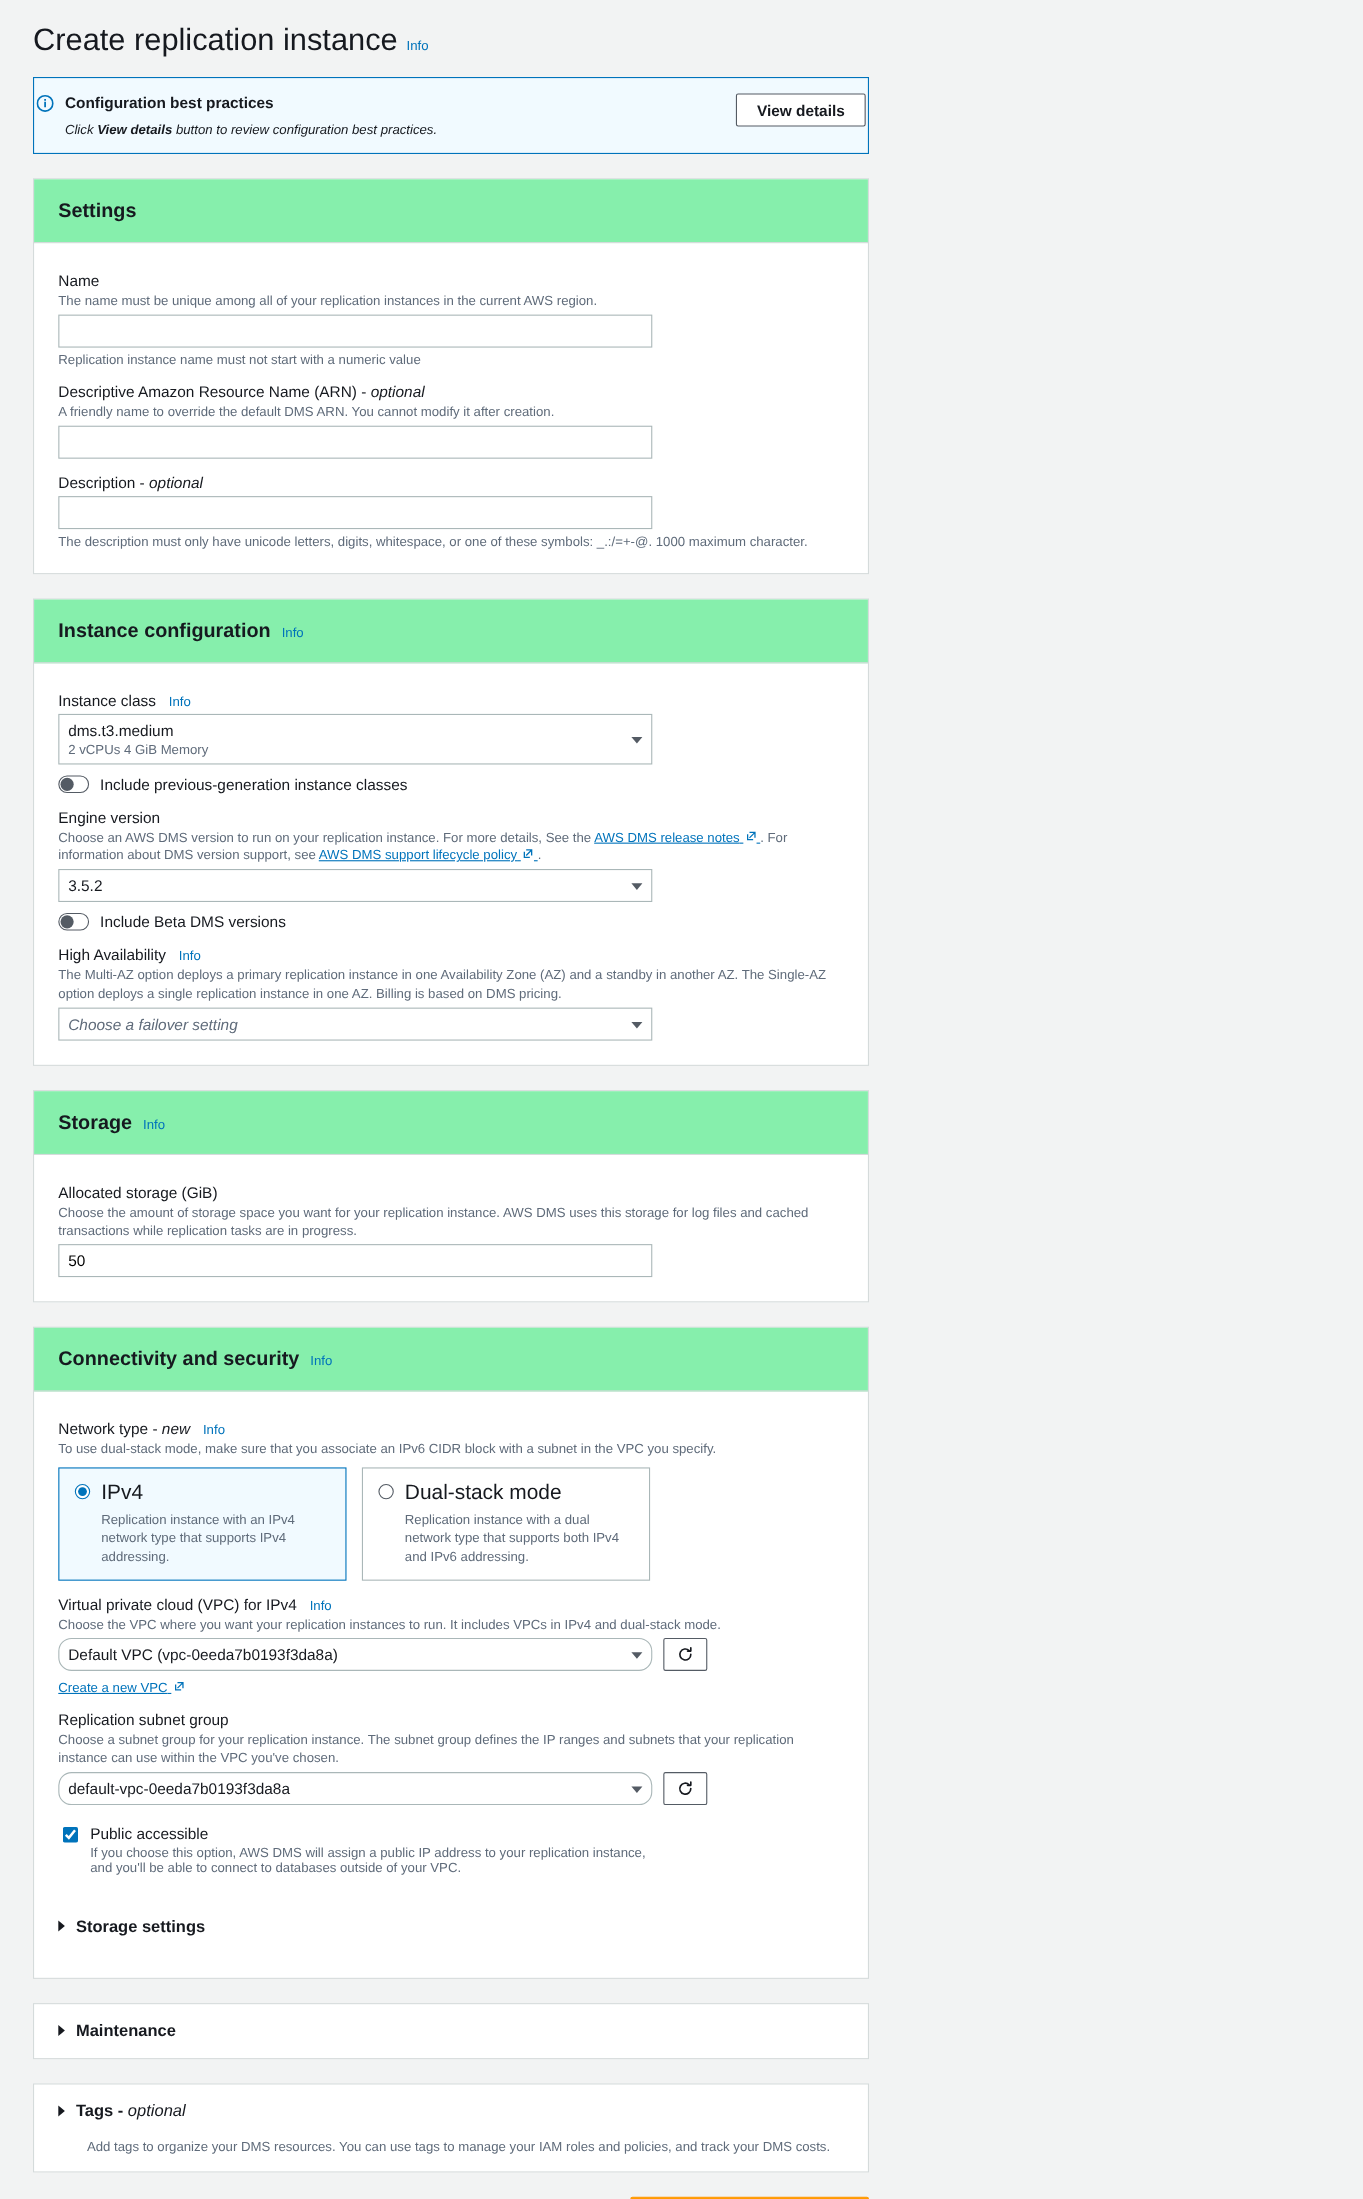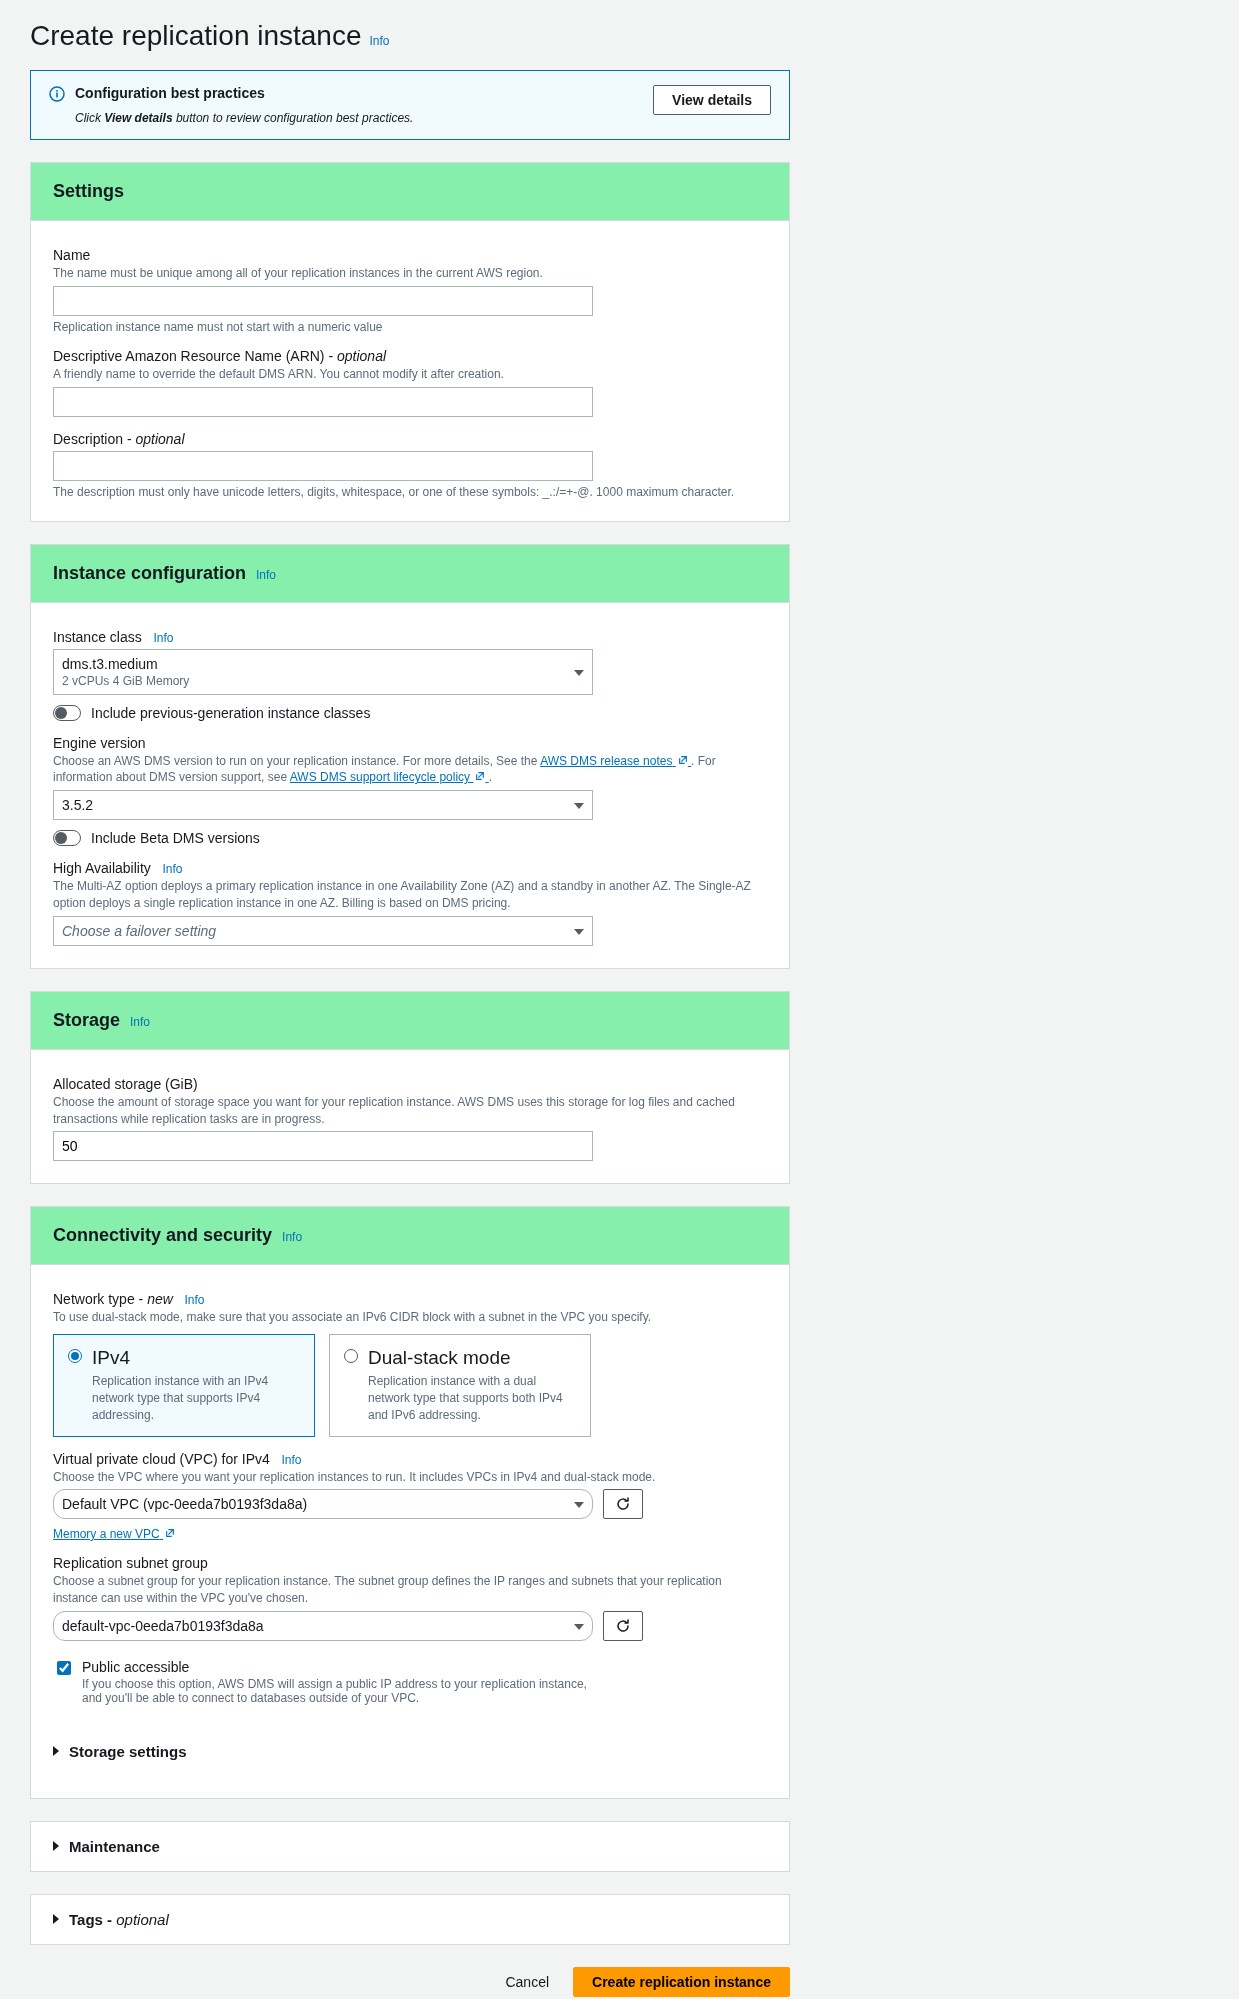--- a/index.html
+++ b/index.html
@@ -39,21 +39,21 @@
     font-size: 12px;
     font-weight: 400;
     cursor: pointer;
   }
   .panel-width { width: 760px; }
 
   
   .banner {
     border: 1px solid var(--info-border);
     background: var(--info-bg);
-    padding: 14px 18px;
+    padding: 14px 2px;
     display: flex;
     align-items: flex-start;
     gap: 10px;
     margin-bottom: 22px;
   }
   .banner svg { flex-shrink:0; margin-top:1px;}
   .banner-content { flex:1; }
   .banner-title { font-weight:700; font-size:14px; }
   .banner-desc { font-size:12px; margin-top:10px; color:#16191f;font-style:italic;}
   .banner-desc b { font-weight:700;}
@@ -352,21 +352,21 @@
             <div class="caret"></div>
           </div>
           <div class="icon-btn">
             <svg width="16" height="16" viewBox="0 0 16 16">
                 <path d="M13 8a5 5 0 1 1-1.5-3.5M13 2v3h-3" fill="none" stroke="#16191f" stroke-width="1.5" stroke-linecap="round" stroke-linejoin="round"></path>
               </svg>
           </div>
         </div>
         <div style="margin-top:6px;">
           <span class="inline-link" style="font-size:12px;">
-            <span>Memory a new VPC</span>
+            <span>Create a new VPC</span>
             <svg class="ext-icon" viewBox="0 0 12 12">
                 <path d="M4 2h6v6M10 2L4 8M2 4v6h6" fill="none" stroke="#0073bb" stroke-width="1.4"></path>
               </svg>
           </span>
         </div>
       </div>
 
       <div class="field">
         <div class="field-label">Replication subnet group</div>
         <div class="field-desc">Choose a subnet group for your replication instance. The subnet group defines the IP ranges and subnets that your replication instance can use within the VPC you've chosen.</div>
@@ -405,20 +405,21 @@
     </div>
   </div>
 
   <div class="expander panel-width">
     <div class="expander-hdr">
       <div class="exp-caret"></div>
       <span class="exp-title">
         <span>Tags - </span><span class="optional">optional</span>
       </span>
     </div>
+    <div class="exp-sub">Add tags to organize your DMS resources. You can use tags to manage your IAM roles and policies, and track your DMS costs.</div>
   </div>
 
   <div class="footer-actions">
     <button class="btn btn-link">Cancel</button>
     <button class="btn btn-primary">Create replication instance</button>
   </div>
 
 </div>
 
 </body></html>

